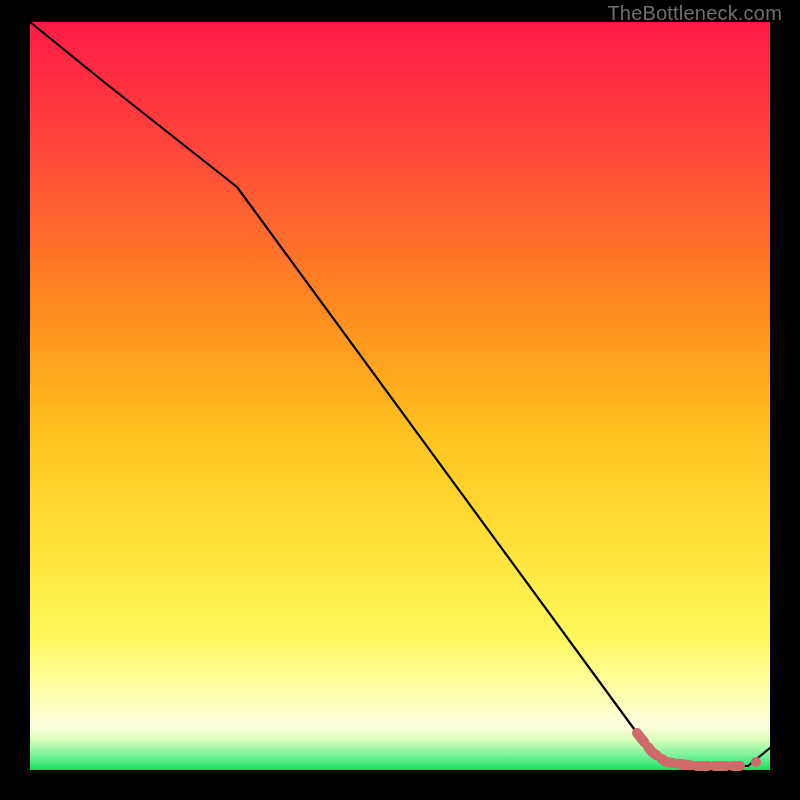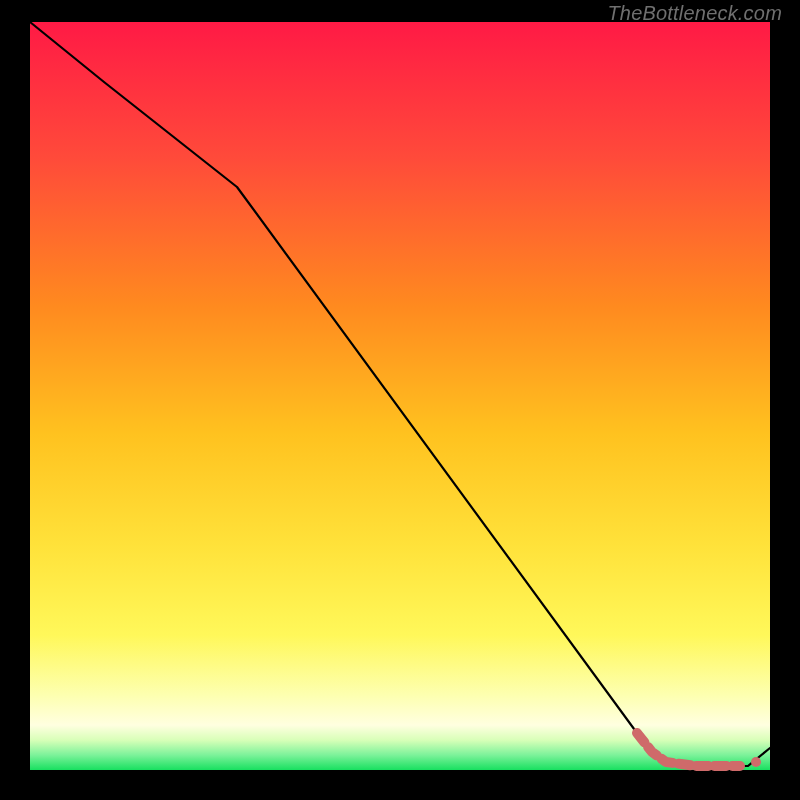--- a/index.html
+++ b/index.html
@@ -9,21 +9,20 @@
     height: 800px;
     background: #000;
     overflow: hidden;
     font-family: Arial, Helvetica, sans-serif;
   }
   .canvas-wrap {
     position: relative;
     width: 800px;
     height: 800px;
     background: #000;
-    font-style: italic;
   }
   svg {
     position: absolute;
     top: 0;
     left: 0;
   }
   .watermark {
     position: absolute;
     top: 2px;
     right: 18px;

